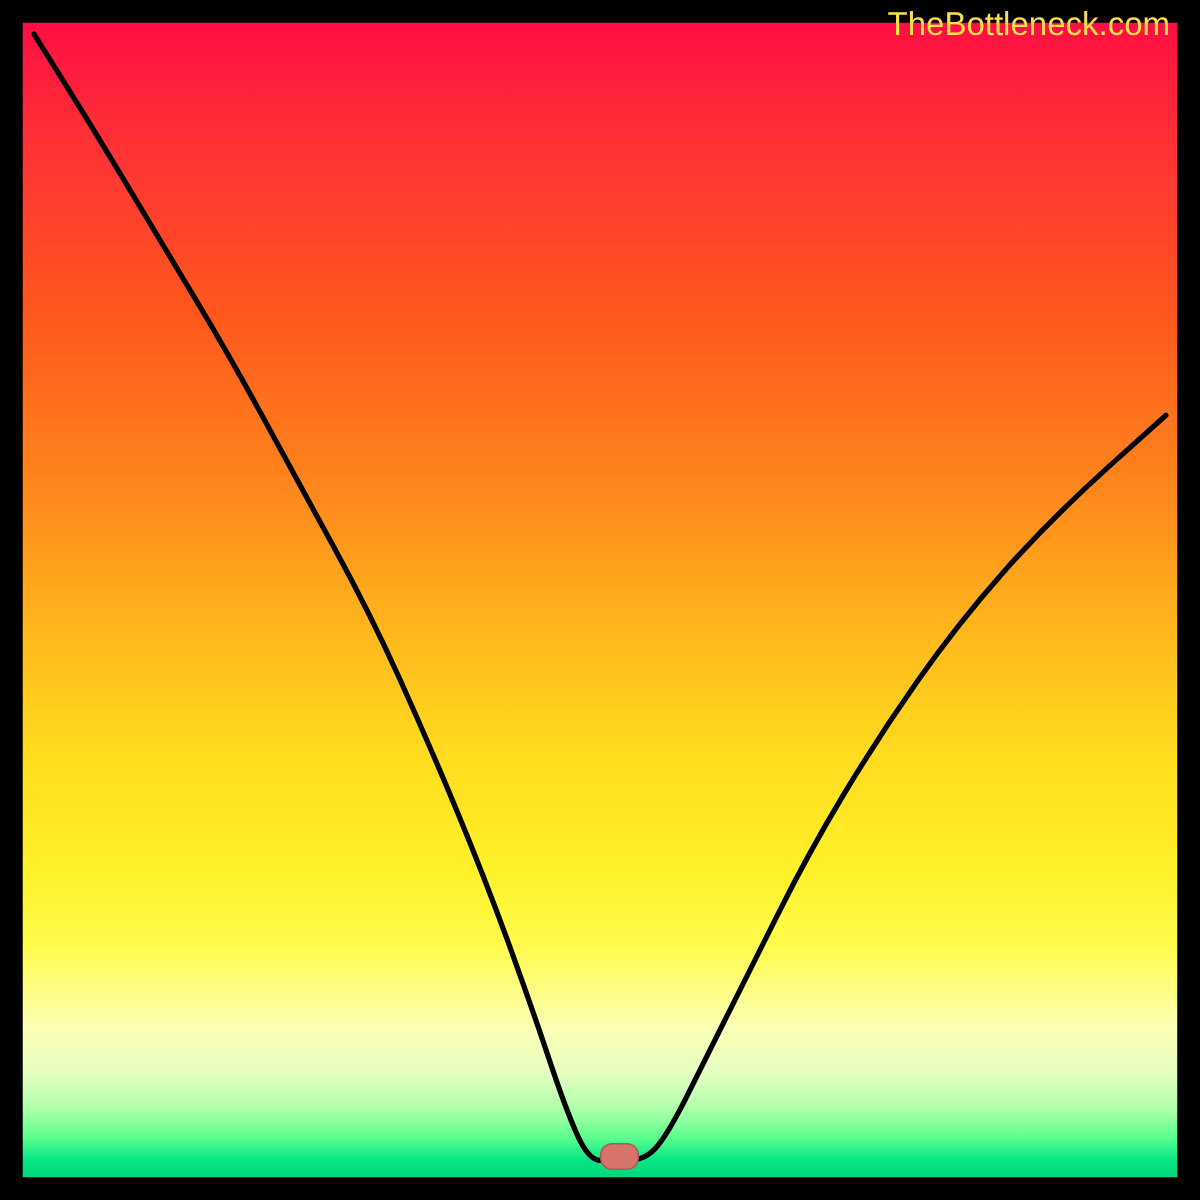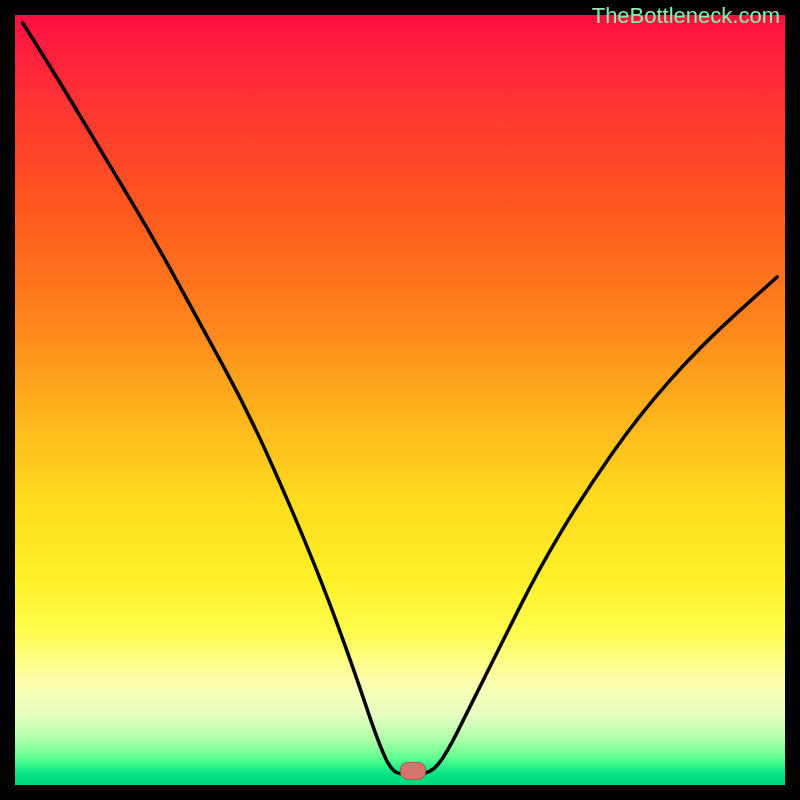--- a/index.html
+++ b/index.html
@@ -39,21 +39,21 @@
       #b0ffab 94%,
       #5eff8f 96.5%,
       #06e585 98.5%,
       #00d77e 100%
     );
   }
   .watermark {
     position: absolute;
     top: 3px;
     right: 20px;
-    color: #86efac;
+    color: #fde047;
     font-size: 22px;
     font-weight: 500;
     z-index: 10;
     margin-left: 48px;
   }
   svg.curve {
     position: absolute;
     left: 0;
     top: 0;
     width: 100%;

